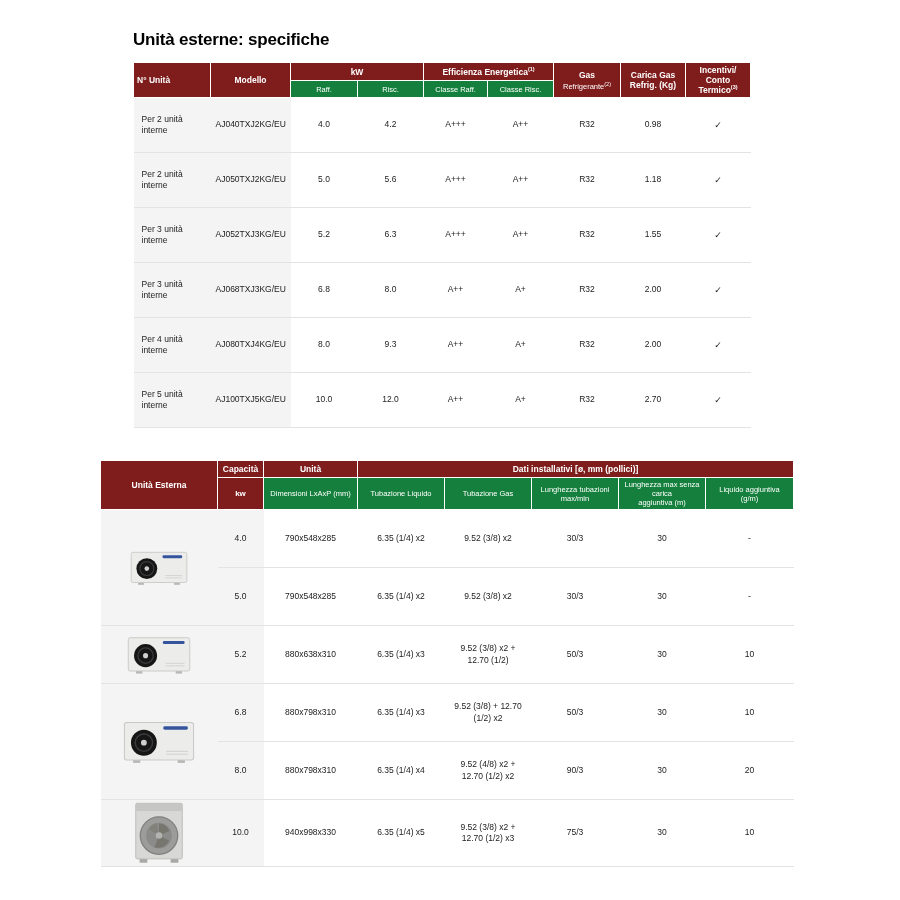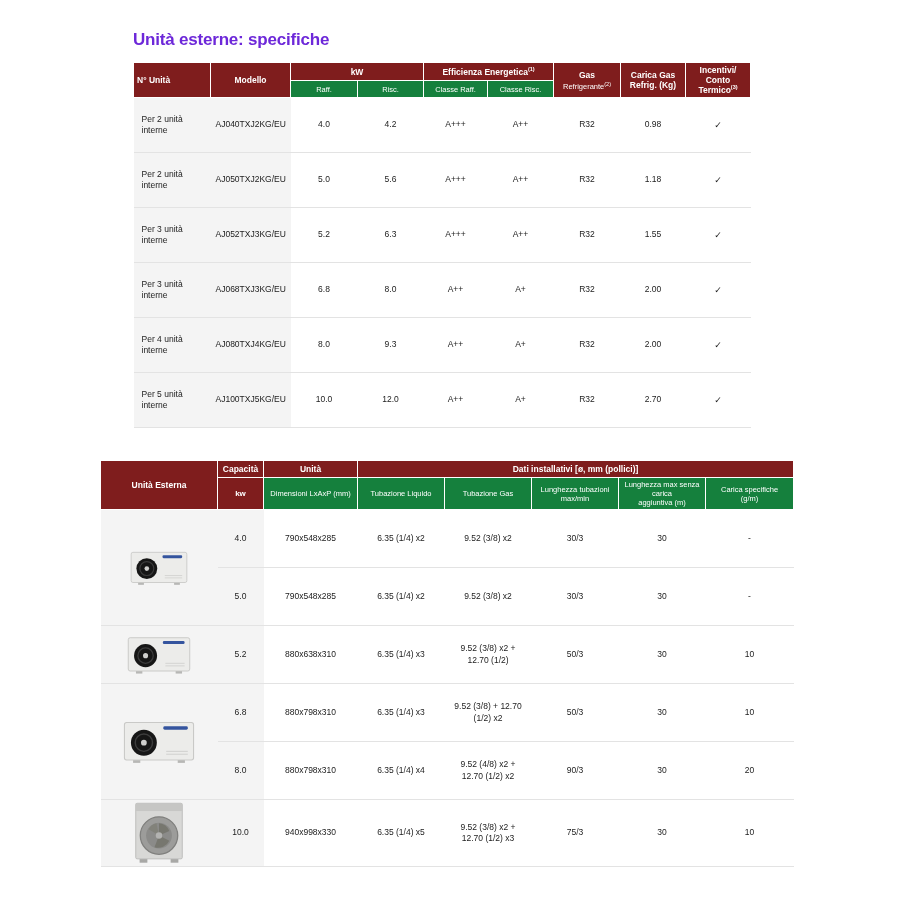--- a/index.html
+++ b/index.html
@@ -5,21 +5,21 @@
   html,body{margin:0;padding:0;}
   body{
     width:900px;height:900px;background:#ffffff;overflow:hidden;
     font-family:"Liberation Sans", sans-serif;color:#1a1a1a;
     -webkit-font-smoothing:antialiased;
   }
   .section{position:relative;}
   .sec1{margin:30px 0 0 133px;width:617px;}
   .sec2{margin:32px 0 0 100px;width:693px;}
   .tbl-title{
-    font-size:17px;font-weight:700;color:#6d28d9;margin:0 0 12px 0;
+    font-size:17px;font-weight:700;color:#000000;margin:0 0 12px 0;
     letter-spacing:-0.2px;
   }
   table{border-collapse:collapse;table-layout:fixed;}
   .t1{width:617px;}
   .t2{width:693px;}
   th{
     color:#ffffff;font-weight:700;border:1px solid #ffffff;
     padding:2px 3px;text-align:center;vertical-align:middle;
   }
   .hdr-main{background:#7f1d1d;font-size:8.5px;}
@@ -184,21 +184,21 @@
       </tr>
       <tr class="r2">
         <th class="hdr-main" style="font-size:8px">kw</th>
         <th class="hdr-sub">Dimensioni LxAxP (mm)</th>
         <th class="hdr-sub">Tubazione Liquido</th>
         <th class="hdr-sub">Tubazione Gas</th>
         <th class="hdr-sub prewrap">Lunghezza tubazioni
 max/min</th>
         <th class="hdr-sub prewrap">Lunghezza max senza carica
 aggiuntiva (m)</th>
-        <th class="hdr-sub prewrap">Carica specifiche
+        <th class="hdr-sub prewrap">Liquido aggiuntiva
 (g/m)</th>
       </tr>
     </thead>
     <tbody>
       <tr>
         <td class="cell-gray img-cell" rowspan="2">
           <svg width="58" height="36" viewBox="0 0 100 62">
             <rect x="14" y="54" width="10" height="6" fill="#b7b7b5"></rect>
               <rect x="76" y="54" width="10" height="6" fill="#b7b7b5"></rect>
             <rect x="2" y="4" width="96" height="52" rx="3" fill="#ececea" stroke="#c9c9c7" stroke-width="1.5"></rect>

